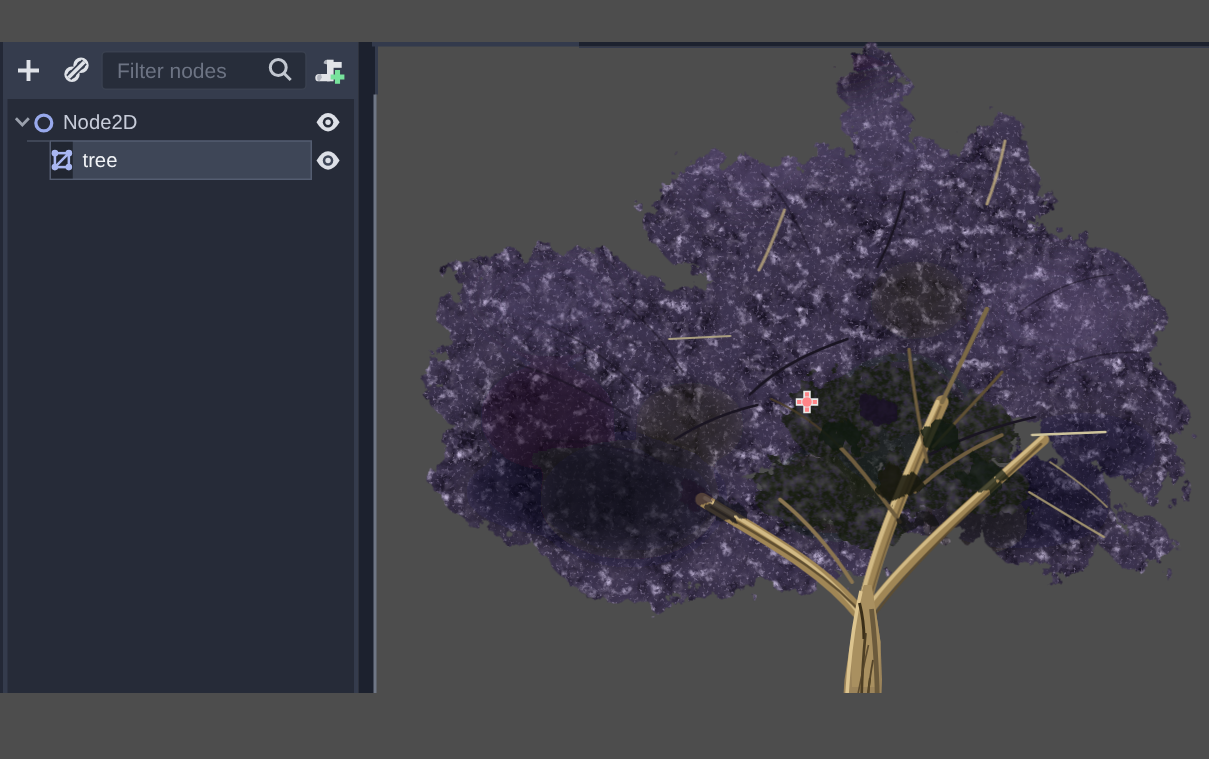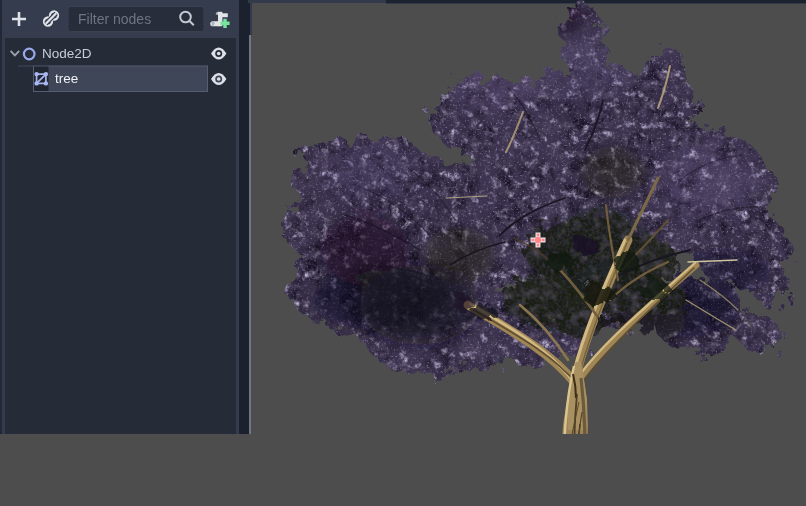--- a/index.html
+++ b/index.html
@@ -1,18 +1,18 @@
 <!DOCTYPE html>
 <html><head>
 <meta charset="utf-8">
 <style>
   html,body{margin:0;padding:0;background:#4d4d4d;}
   *{box-sizing:border-box;}
   #app{position:relative;width:806px;height:434px;overflow:hidden;
-       font-family:"Liberation Sans",sans-serif;}
+       font-family:"Liberation Sans",sans-serif;margin-top:28px;}
   .abs{position:absolute;}
 </style>
 </head>
 <body>
 <div id="app">
 
   <div class="abs" style="left:0;top:0;width:239px;height:506px;background:#353c4d;"></div>
   <div class="abs" style="left:0;top:0;width:2px;height:506px;background:#232836;"></div>
 
   <svg class="abs" style="left:0;top:0;" width="239" height="38" viewBox="0 0 239 38">

